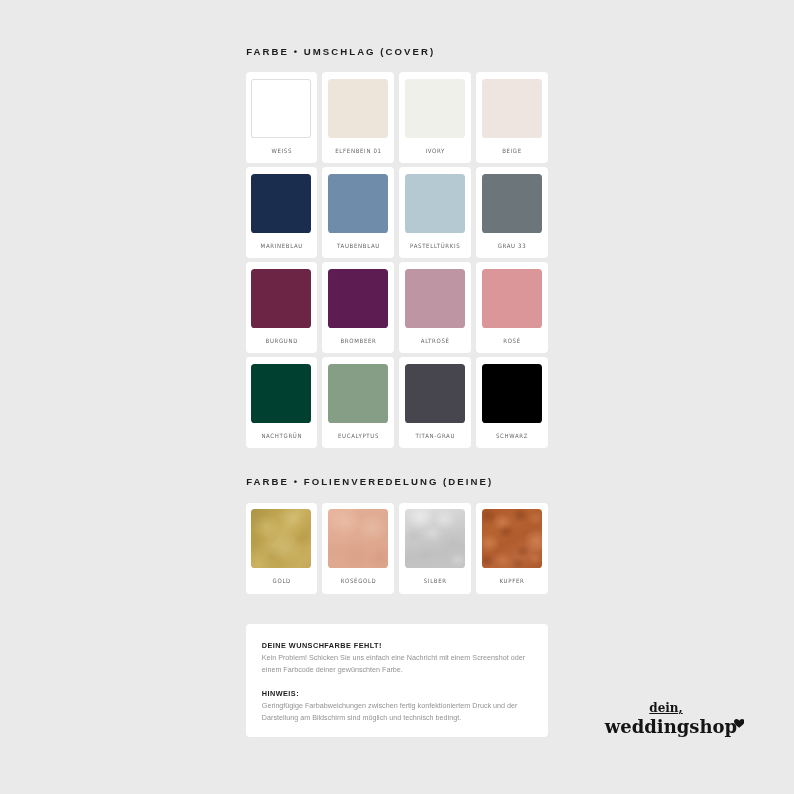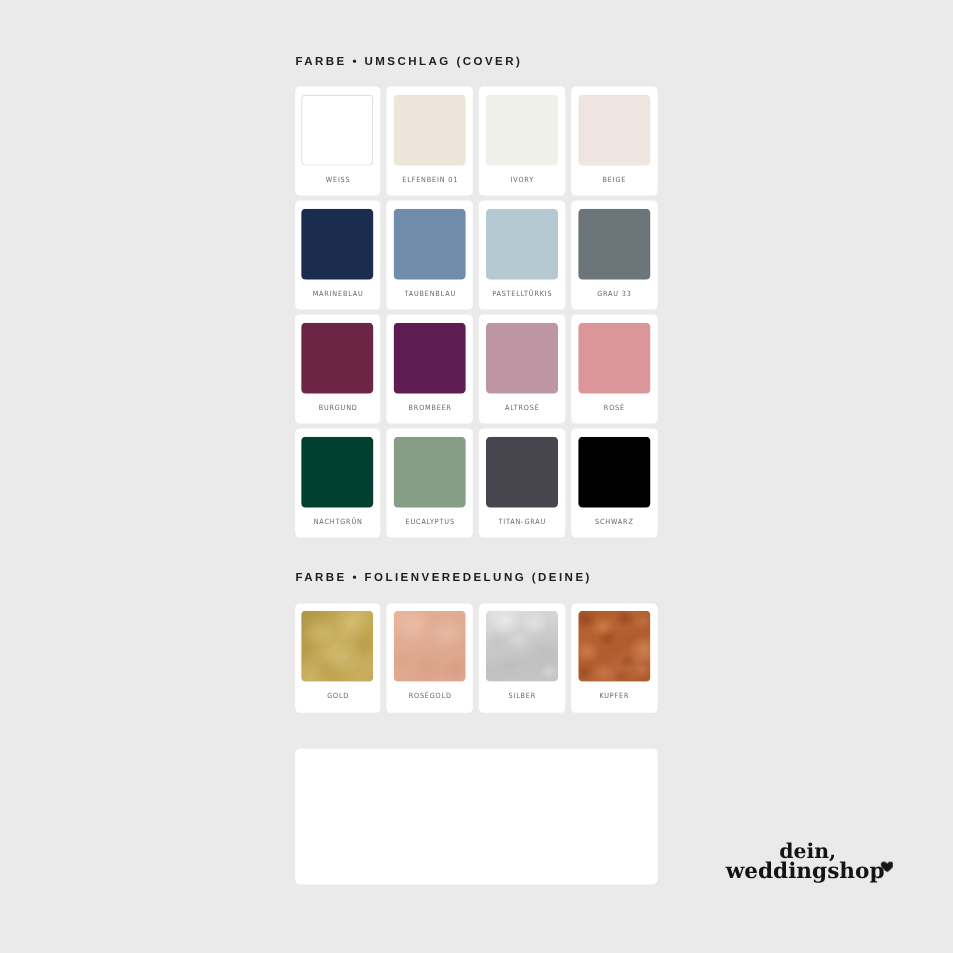--- a/index.html
+++ b/index.html
@@ -77,21 +77,21 @@
   .ih{font-size:7.3px;font-weight:700;letter-spacing:0.45px;color:#1d1d1d;
       margin:0;line-height:9px;white-space:nowrap;}
   .ib{font-size:7.2px;color:#939393;line-height:12px;margin:0;}
   .blk{position:absolute;left:16px;width:266px;}
   #blk0{top:16.7px;}
   #blk1{top:64.6px;}
   .blk .ib{margin-top:2px;}
 
   .logo{position:absolute;left:604.7px;top:698px;color:#141414;
         font-family:"DejaVu Serif",serif;font-weight:700;line-height:1;}
-  .logo .l1{font-size:17px;position:absolute;left:44.6px;top:3.9px;white-space:nowrap;}
+  .logo .l1{font-size:12px;position:absolute;left:44.6px;top:3.9px;white-space:nowrap;text-decoration:underline;}
   .logo .l2{font-size:18px;position:absolute;left:0;top:20.4px;white-space:nowrap;}
   .heart{display:inline-block;width:0;height:0;position:relative;}
   .heart svg{position:absolute;left:-3.4px;top:-14.6px;}
 </style>
 </head>
 <body>
 
 <div class="page">
   <div class="content">
 
@@ -181,20 +181,28 @@
           <div class="lbl">SILBER</div>
         </div>
         <div class="card">
           <div class="sw foil foil-copper" style="background-color: rgb(177, 92, 46);"></div>
           <div class="lbl">KUPFER</div>
         </div>
       </div>
     </section>
 
     <div class="infobox">
+      <div class="blk" id="blk0">
+        <div class="ih">DEINE WUNSCHFARBE FEHLT!</div>
+        <p class="ib">Kein Problem! Schicken Sie uns einfach eine Nachricht mit einem Screenshot oder einem Farbcode deiner gewünschten Farbe.</p>
+      </div>
+      <div class="blk" id="blk1">
+        <div class="ih">HINWEIS:</div>
+        <p class="ib">Geringfügige Farbabweichungen zwischen fertig konfektioniertem Druck und der Darstellung am Bildschirm sind möglich und technisch bedingt.</p>
+      </div>
     </div>
   </div>
 
   <div class="logo">
     <div class="l1">dein,</div>
     <div class="l2"><span>weddingshop</span><span class="heart"><svg width="10.6" height="8.8" viewBox="0 0 106 88">
             <path fill="#141414" d="M53 88C47 82 0 52 0 25.5 0 10.5 11 0 25 0c12 0 21.5 7.5 28 17.5C59.5 7.5 69 0 81 0c14 0 25 10.5 25 25.5C106 52 59 82 53 88z"></path>
           </svg></span></div>
   </div>
 </div>

